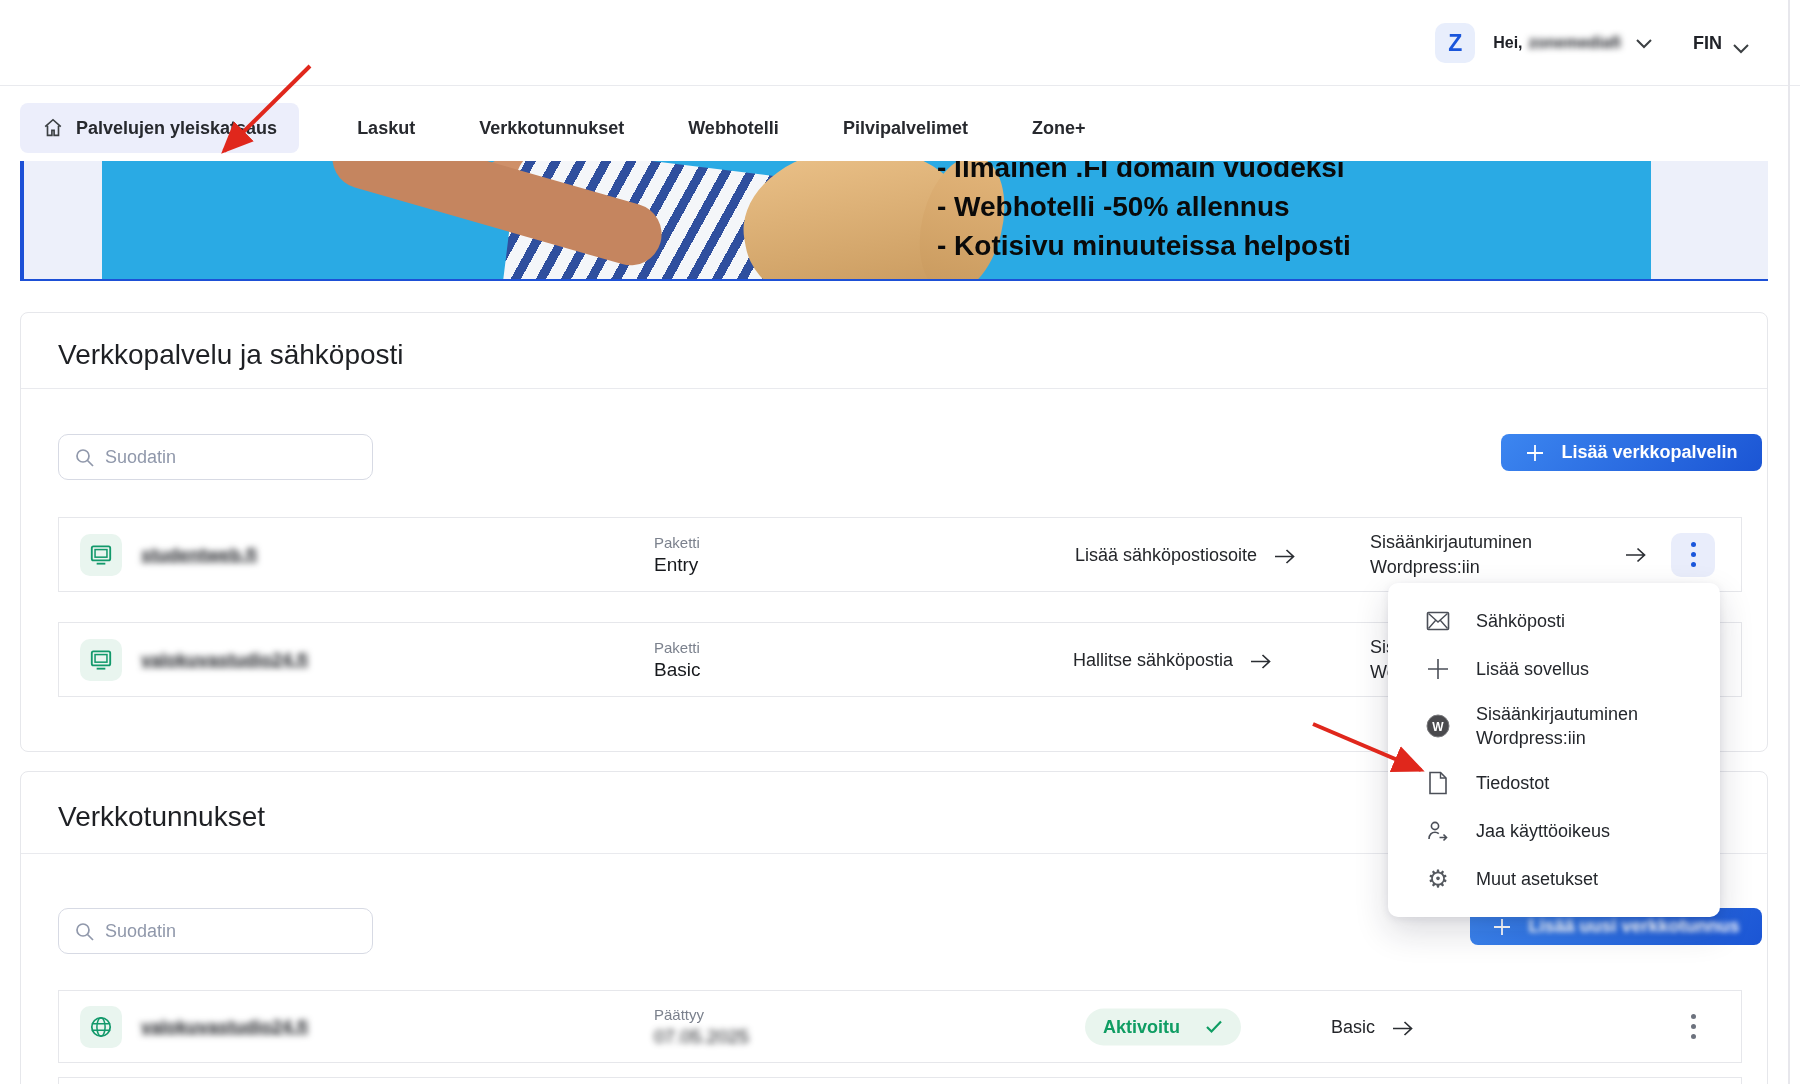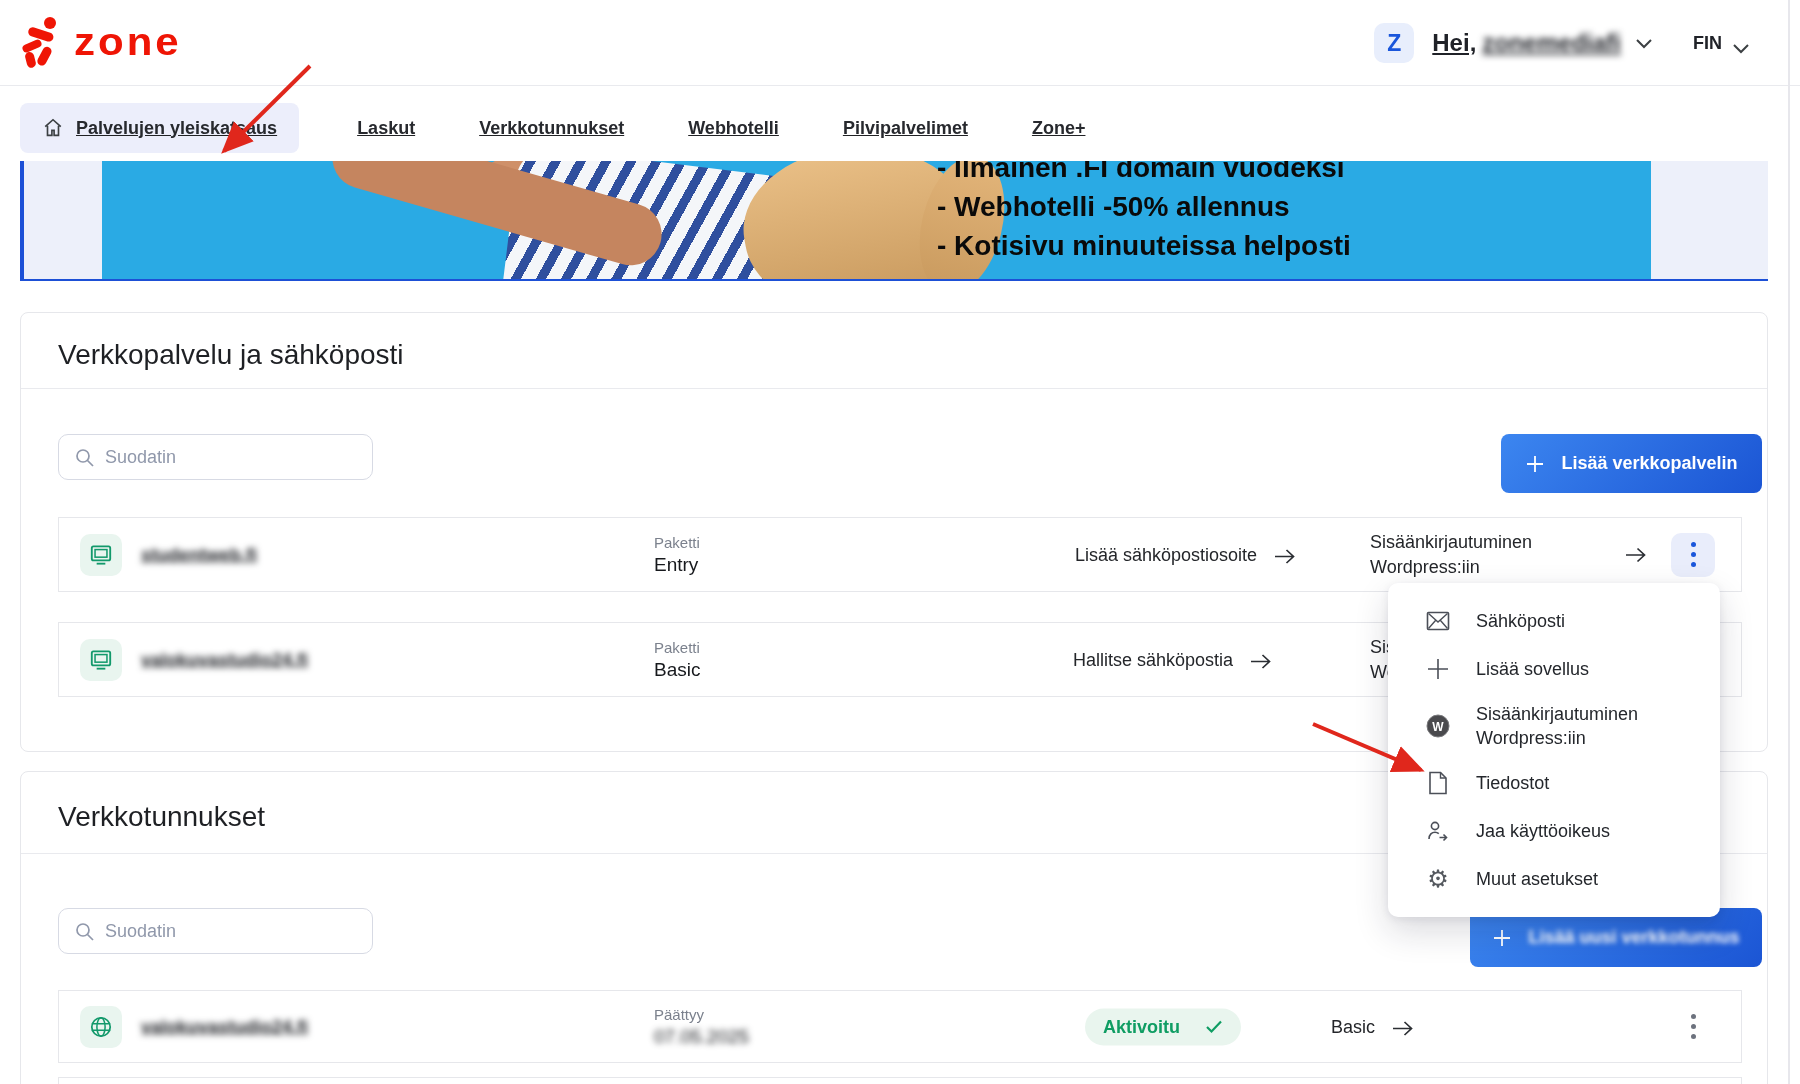--- a/index.html
+++ b/index.html
@@ -6,27 +6,27 @@
   html,body { width:1800px; height:1084px; overflow:hidden; background:#fff;
     font-family:"Liberation Sans","DejaVu Sans",sans-serif; color:#202124; }
   svg { display:block; }
 
   
   .header { position:absolute; left:0; top:0; width:1800px; height:86px; background:#fff; border-bottom:1px solid #e9eaee; }
   .logo { position:absolute; left:20px; top:16px; display:flex; align-items:center; gap:10px; }
   .logo-word { font-size:42px; font-weight:bold; color:#ef1505; letter-spacing:3px; line-height:1; transform:scaleY(.92); }
   .user-cluster { position:absolute; right:50px; top:0; height:86px; display:flex; align-items:center; gap:18px; }
   .avatar { width:40px; height:40px; border-radius:10px; background:#e8eefc; color:#1a56db; font-weight:bold; font-size:23px; display:flex; align-items:center; justify-content:center; }
-  .greeting { font-size:24px; font-weight:bold; color:#202228; display:flex; gap:6px; align-items:center;text-decoration:underline; }
+  .greeting { font-size:16px; font-weight:bold; color:#202228; display:flex; gap:6px; align-items:center; }
   .lang { font-size:18px; font-weight:bold; color:#202228; display:flex; gap:10px; align-items:flex-end; margin-left:22px; }
   .redacted { filter:blur(3px); }
   .redacted-soft { filter:blur(2.4px); }
 
   
-  .nav { position:absolute; left:20px; top:103px; display:flex; align-items:center; gap:52px;text-decoration:underline; }
+  .nav { position:absolute; left:20px; top:103px; display:flex; align-items:center; gap:52px; }
   .nav-item { font-size:18px; font-weight:bold; color:#27292e; padding:14px 6px; cursor:pointer; white-space:nowrap; }
   .nav-item.active { background:#eceefb; border-radius:8px; padding:14px 22px; display:flex; align-items:center; gap:12px; }
 
   
   .banner { position:absolute; left:20px; top:161px; width:1748px; height:120px; background:#edf0fa;
     border-left:4px solid #1d50d6; border-bottom:2px solid #1d50d6; }
   .banner-photo { position:absolute; left:78px; top:0; width:1549px; height:118px; background:#2aaae4; overflow:hidden; }
   .arm  { position:absolute; left:225px; top:4px;  width:340px; height:62px; background:#c5855f; border-radius:40px; transform:rotate(16deg); }
   .arm2 { position:absolute; left:360px; top:-34px; width:210px; height:66px; background:#cf9069; border-radius:40px; transform:rotate(-28deg); }
   .torso { position:absolute; left:408px; top:4px; width:340px; height:140px; border-radius:34px 60px 0 0; transform:rotate(7deg);
@@ -38,21 +38,21 @@
   .banner-text { position:absolute; left:835px; top:-13px; font-size:28px; line-height:39px; font-weight:bold; color:#0a0a0a; }
 
   
   .card { position:absolute; left:20px; width:1748px; background:#fff; border:1px solid #e6e7eb; border-radius:8px; }
   .card-title { position:absolute; left:37px; font-size:28px; font-weight:normal; color:#1e2024; }
   .card-divider { position:absolute; left:0; width:100%; height:1px; background:#e9eaee; }
   .search-box { position:absolute; left:37px; width:315px; height:46px; border:1px solid #d7dae4; border-radius:10px; background:#fff; }
   .search-box input { position:absolute; left:46px; top:0; width:255px; height:44px; border:0; outline:none; font-size:18px; color:#4c1d95; background:transparent; font-family:inherit; }
   .search-box input::placeholder { color:#9098ab; }
   .search-glyph { position:absolute; left:15px; top:12px; }
-  .btn-blue { position:absolute; height:59px; border-radius:8px; border:0; cursor:pointer;
+  .btn-blue { position:absolute; height:37px; border-radius:8px; border:0; cursor:pointer;
     background:linear-gradient(135deg,#3c86f0,#1b55d4); color:#fff; font-size:18px; font-weight:bold;
     display:flex; align-items:center; justify-content:center; gap:16px; font-family:inherit; }
 
   .row { position:absolute; left:37px; width:1684px; border:1px solid #e6e7eb; border-radius:0; background:#fff; }
   .icon-chip { position:absolute; left:21px; top:50%; transform:translateY(-50%); width:42px; height:42px; border-radius:10px; background:#e9f5ef; display:flex; align-items:center; justify-content:center; }
   .domain-link { position:absolute; left:82px; top:50%; transform:translateY(-50%); font-size:18px; font-weight:bold; color:#24262b; text-decoration:underline; cursor:pointer; }
   .pkg { position:absolute; left:595px; top:50%; transform:translateY(-50%); }
   .pkg .lbl { font-size:15px; color:#7b818d; margin-bottom:3px; }
   .pkg .val { font-size:19px; color:#17191d; }
   .row-action { position:absolute; top:50%; transform:translateY(-50%); display:flex; align-items:flex-end; gap:16px; font-size:18px; color:#24262a; cursor:pointer; }
@@ -76,32 +76,20 @@
   .menu-label { font-size:18px; line-height:24px; color:#24272c; }
   .gear-glyph { font-size:24px; color:#55595f; line-height:1; }
 
   .arrow-overlay { position:absolute; z-index:30; pointer-events:none; }
   .scroll-rail { position:absolute; right:10px; top:0; width:2px; height:1084px; background:#e7e7ec; }
 </style>
 </head>
 <body>
 
 <div class="header">
-  <div class="logo">
-    <span>
-      <svg width="44" height="52" viewBox="0 0 44 52">
-        <circle cx="30" cy="7" r="6" fill="#ef1505"></circle>
-        <rect x="8" y="14" width="26" height="9" rx="4.5" fill="#ef1505" transform="rotate(18 21 18)"></rect>
-        <rect x="2" y="26" width="20" height="8" rx="4" fill="#ef1505" transform="rotate(-24 12 30)"></rect>
-        <rect x="20" y="30" width="9" height="20" rx="4.5" fill="#ef1505" transform="rotate(28 24 40)"></rect>
-        <rect x="6" y="36" width="9" height="16" rx="4.5" fill="#ef1505" transform="rotate(-14 10 44)"></rect>
-      </svg>
-    </span>
-    <span class="logo-word">zone</span>
-  </div>
   <div class="user-cluster">
     <div class="avatar">Z</div>
     <div class="greeting">
       <span>Hei,</span>
       <span class="redacted">zonemediafi</span>
       <span style="margin-left:8px;">
         <svg width="18" height="11" viewBox="0 0 18 11">
             <path d="M2 2 L9 9 L16 2" fill="none" stroke="#3c4043" stroke-width="2"></path>
           </svg>
       </span>

